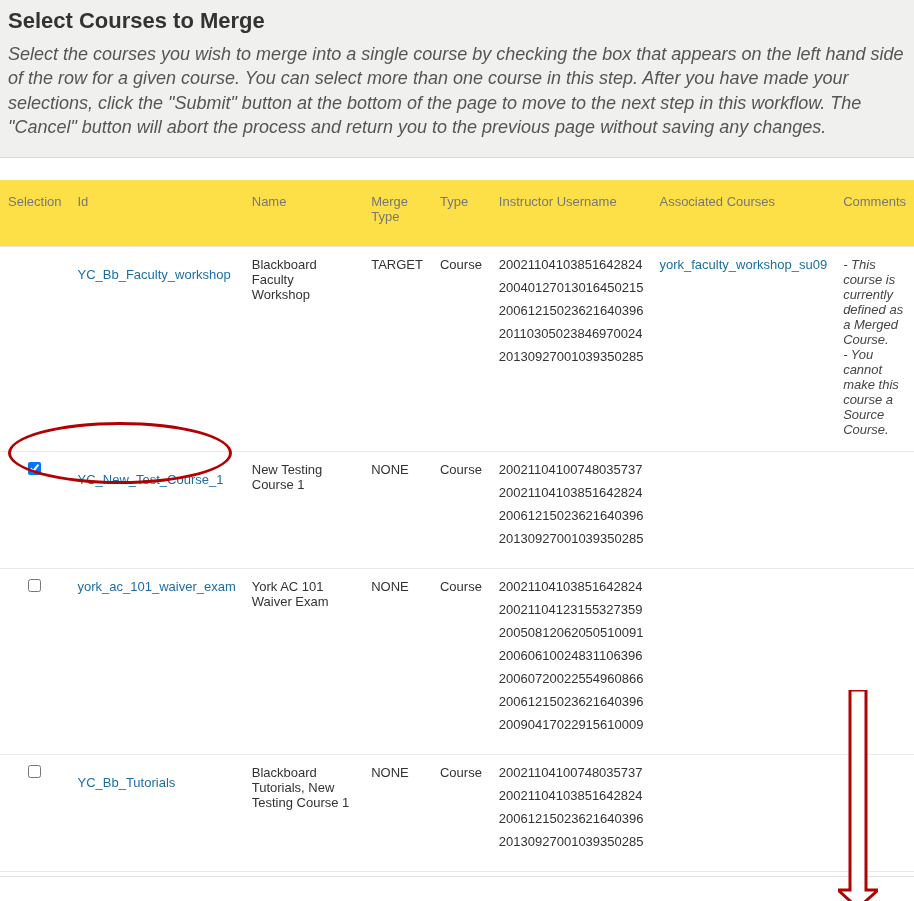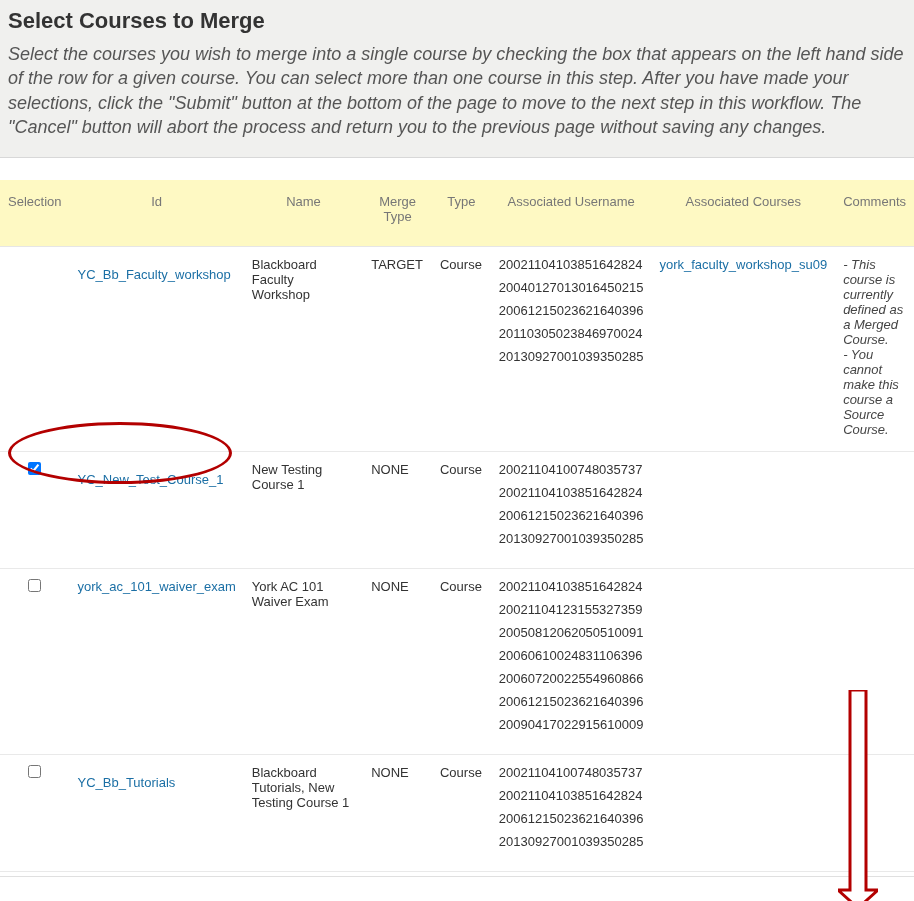--- a/index.html
+++ b/index.html
@@ -30,24 +30,24 @@
   }
   .table-wrap {
     margin-top: 22px;
     position: relative;
   }
   table.data {
     width: 100%;
     border-collapse: collapse;
   }
   table.data thead th {
-    background: #fef9c3;
+    background: #fde047;
     color: #777;
     font-weight: normal;
-    text-align: center;
+    text-align: left;
     font-size: 13px;
     padding: 14px 8px 22px 8px;
     vertical-align: top;
     border-bottom: 1px solid #e6e6e6;
   }
   table.data tbody td {
     padding: 10px 8px 14px 8px;
     vertical-align: top;
     border-bottom: 1px solid #e9e9e9;
     font-size: 13px;
@@ -162,21 +162,21 @@
 <div class="table-wrap">
 
   <table class="data">
     <thead>
       <tr>
         <th class="col-sel">Selection</th>
         <th class="col-id">Id</th>
         <th class="col-name">Name</th>
         <th class="col-merge">Merge Type</th>
         <th class="col-type">Type</th>
-        <th class="col-instr">Associated Username</th>
+        <th class="col-instr">Instructor Username</th>
         <th class="col-assoc">Associated Courses</th>
         <th class="col-comment">Comments</th>
       </tr>
     </thead>
     <tbody id="tbody">
         <tr>
           <td class="center-cb"></td>
           <td style="padding-top: 20px;"><a class="link" href="#">YC_Bb_Faculty_workshop</a></td>
           <td>Blackboard Faculty Workshop</td>
           <td>TARGET</td>

